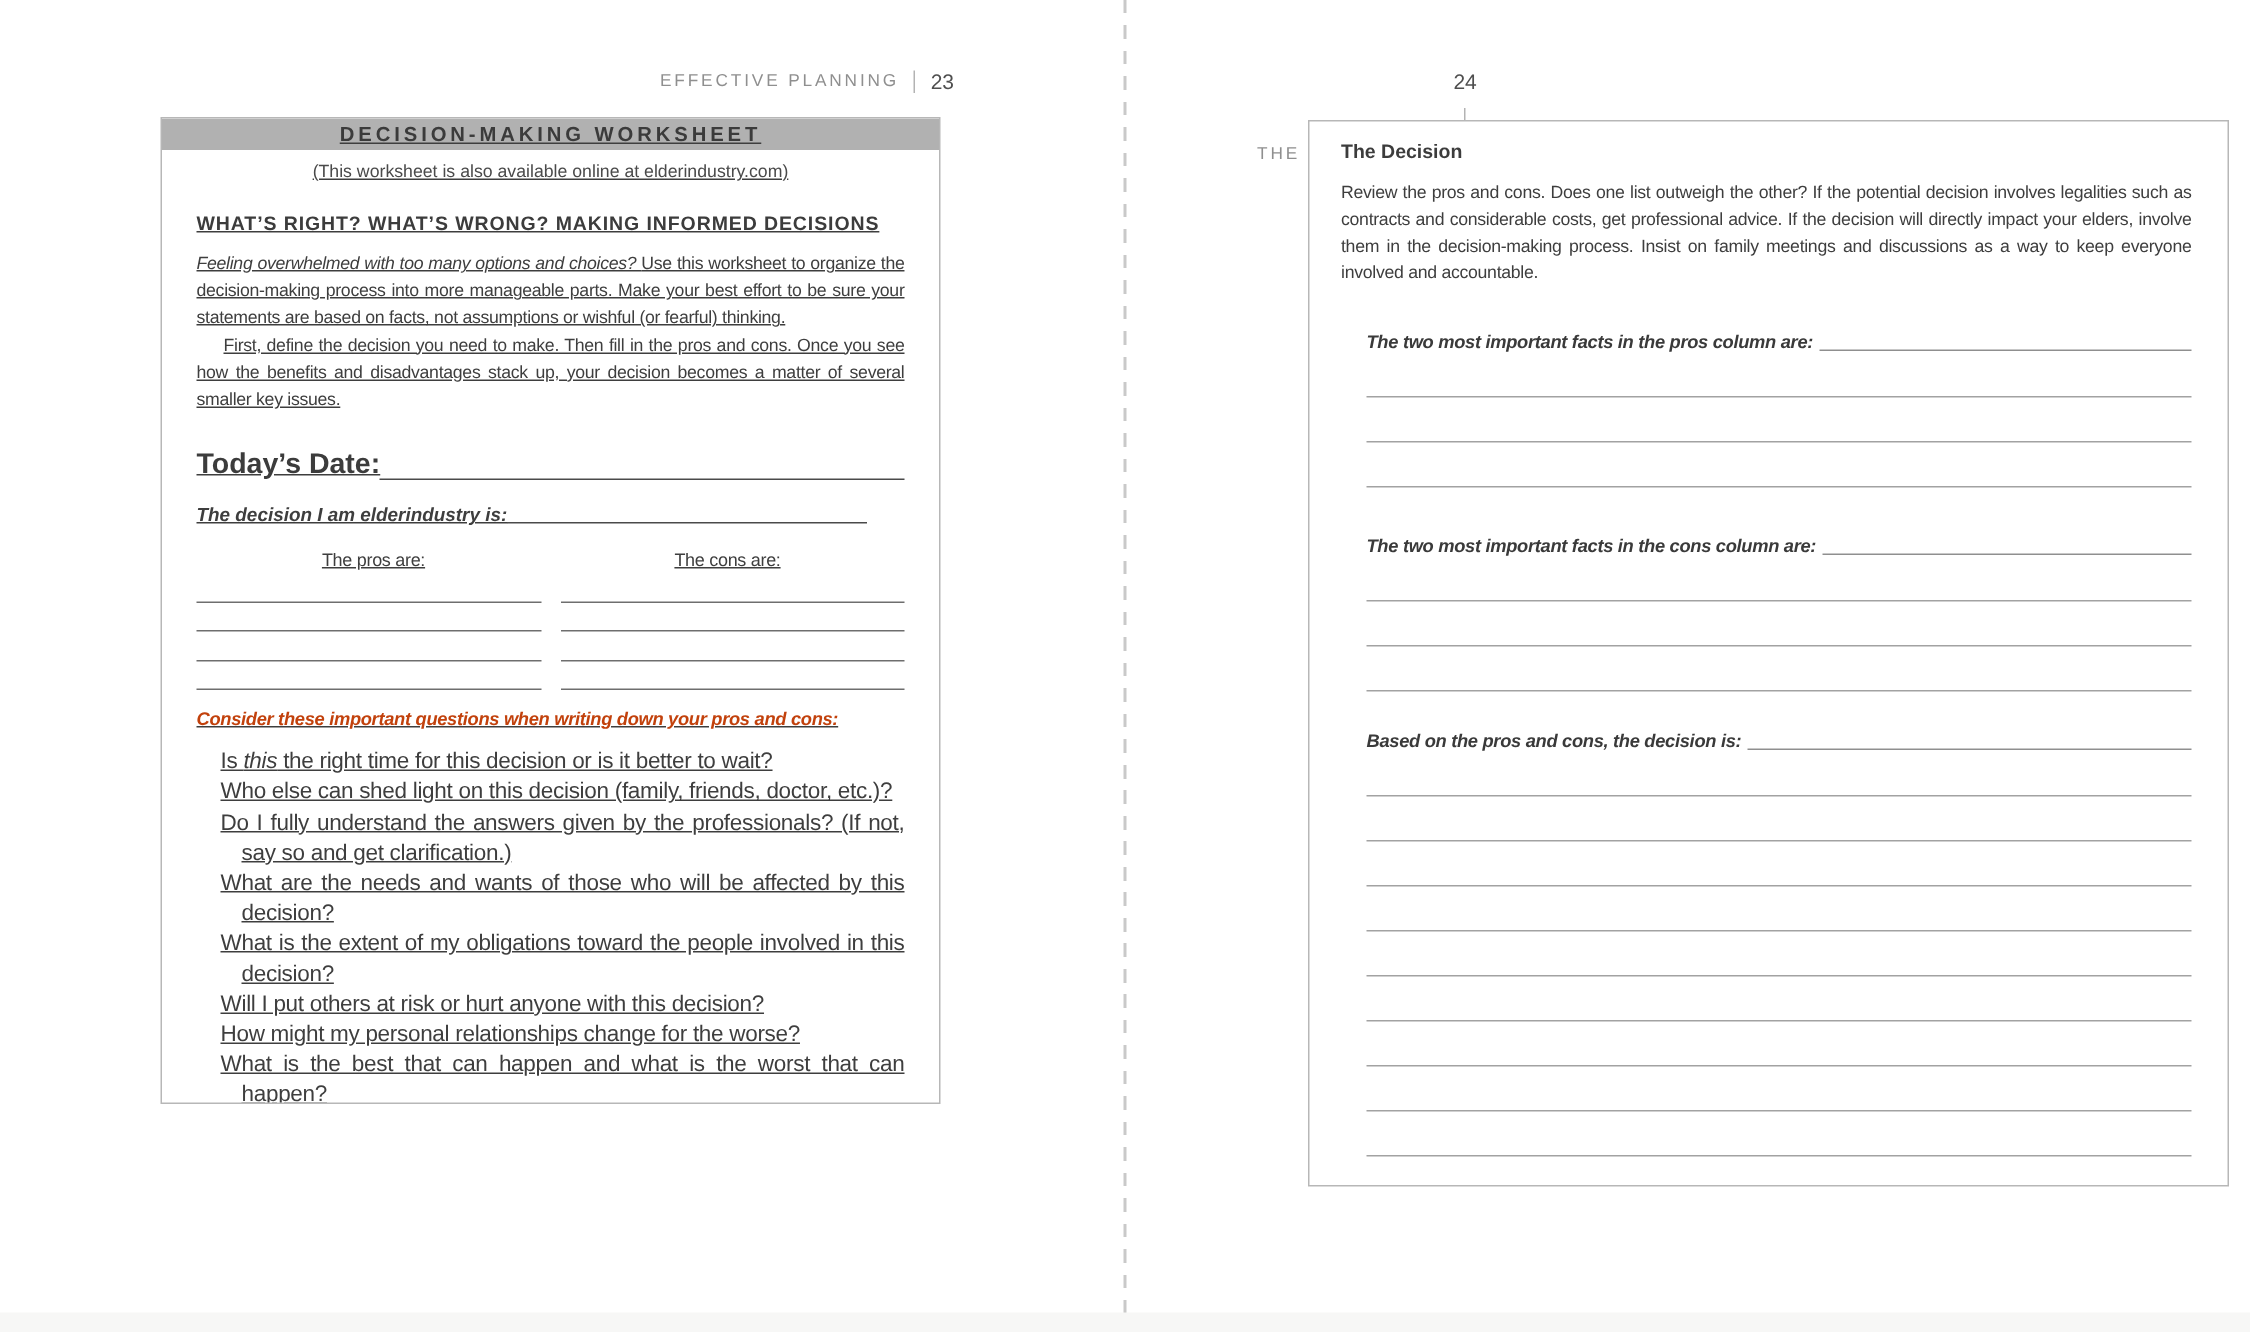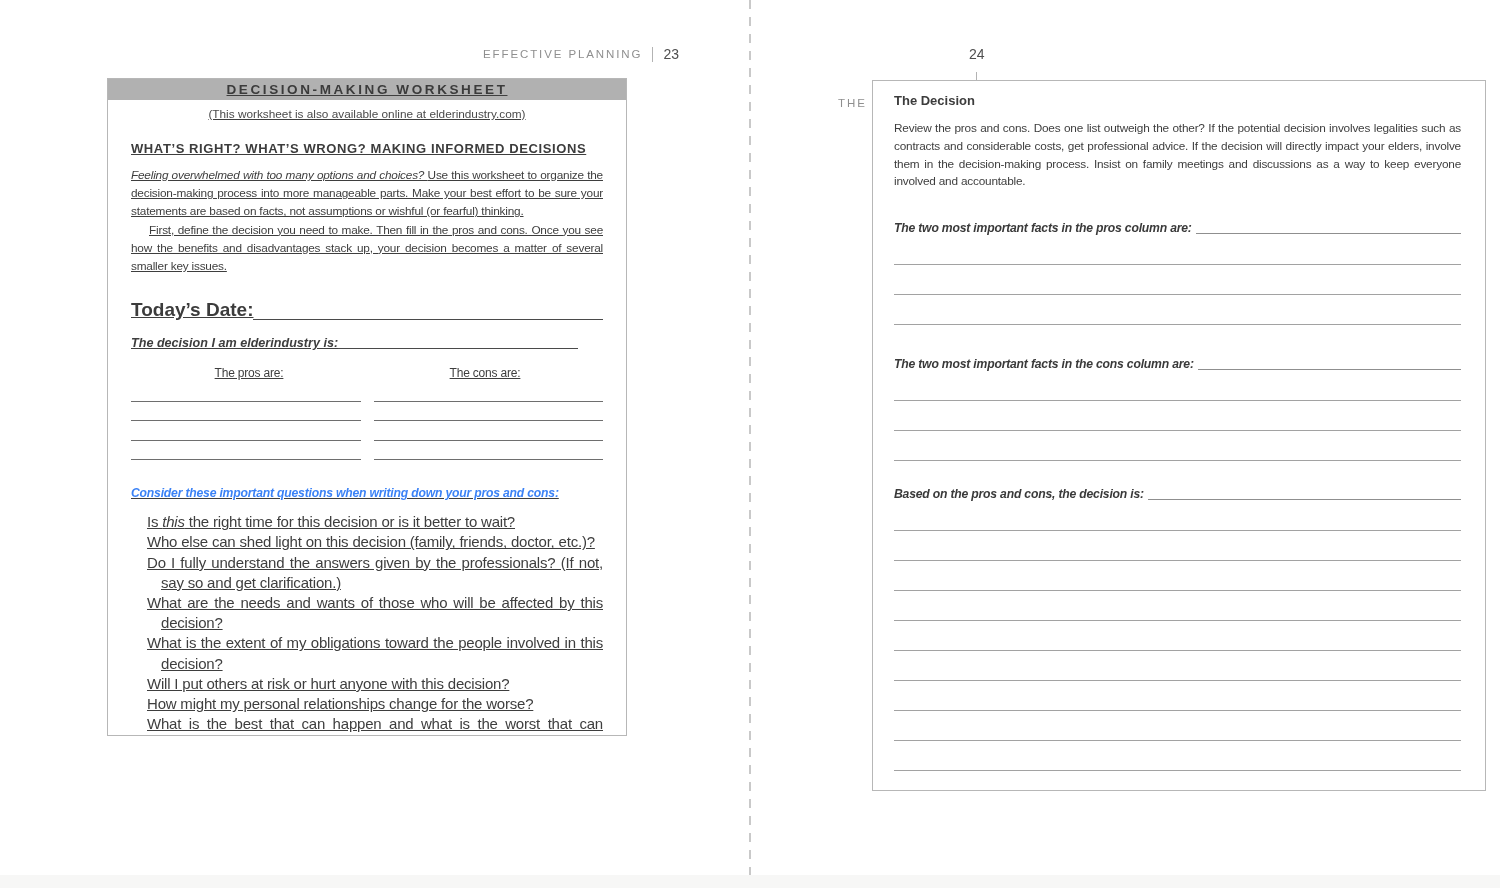--- a/index.html
+++ b/index.html
@@ -16,21 +16,21 @@
   .bottom-band{
     position:absolute;left:0;bottom:0;width:1500px;height:13px;background:#f7f7f6;
   }
   
   .running-head{
     position:absolute;top:46px;display:flex;align-items:center;gap:10px;
     font-size:11.5px;letter-spacing:1.9px;color:#8f8f8f;white-space:nowrap;
   }
   .running-head .pageno{font-size:14px;letter-spacing:0;color:#4f4f4f;}
   .head-sep{display:inline-block;width:0;height:15px;border-left:1.4px solid #b3b3b3;}
-  .rh-left{right:821px;}
+  .rh-left{right:864px;}
   .rh-right{left:838px;flex-direction:column;}
   
   .panel{
     position:absolute;background:#fff;border:1px solid #b7b7b7;box-sizing:border-box;overflow:hidden;
   }
   .panel-left{left:107px;top:78px;width:520px;height:658px;text-decoration:underline;}
   .panel-right{left:872px;top:80px;width:614px;height:711px;}
   
   .ws-titlebar{
     height:21px;background:#b1b1b1;display:flex;align-items:center;justify-content:center;
@@ -45,31 +45,31 @@
   .fill-row{display:flex;align-items:flex-end;}
   .fill{flex:1;border-bottom:1.2px solid #4a4a4a;margin-bottom:1px;}
   .date-row{margin-top:31px;font-size:19px;font-weight:bold;color:#3c3c3c;height:15px;}
   .decision-row{margin-top:14px;font-size:12.6px;font-weight:bold;font-style:italic;height:15px;}
   .decision-row .fill{margin-right:25px;}
   .pc-headers{display:flex;margin-top:16px;font-size:12px;letter-spacing:-0.2px;}
   .pc-headers div{flex:1;text-align:center;}
   .pc-cols{display:flex;gap:13px;margin-top:2px;}
   .pc-col{flex:1;}
   .rule-sm{height:18.5px;border-bottom:1px solid #6e6e6e;}
-  .consider{margin-top:26px;font-size:12.2px;font-weight:bold;font-style:italic;letter-spacing:-0.2px;color:#3b82f6;}
+  .consider{margin-top:12px;font-size:12.2px;font-weight:bold;font-style:italic;letter-spacing:-0.2px;color:#c2410c;}
   .questions{margin:12px 0 0 16px;}
   .question{
     font-size:15px;letter-spacing:-0.2px;line-height:20.2px;text-align:justify;
     padding-left:14px;text-indent:-14px;color:#3e3e3e;
   }
   
   .rp-body{padding:0 24px 0 21px;}
   .rp-heading{margin-top:12px;font-size:13px;font-weight:bold;color:#3c3c3c;}
   .rp-para{margin-top:12px;line-height:17.8px;}
-  .write-section{}
+  .write-section{margin-left:17px;}
   .ws1{margin-top:28px;}
   .ws2{margin-top:30px;}
   .ws3{margin-top:24px;}
   .prompt-row{
     display:flex;align-items:flex-end;font-size:12.2px;font-weight:bold;font-style:italic;
     letter-spacing:-0.2px;color:#3a3a3a;height:16px;
   }
   .prompt-fill{flex:1;border-bottom:1px solid #8f8f8f;margin-bottom:1px;margin-left:4px;}
   .rule{height:29px;border-bottom:1px solid #a2a2a2;}
   em{font-style:italic;}

